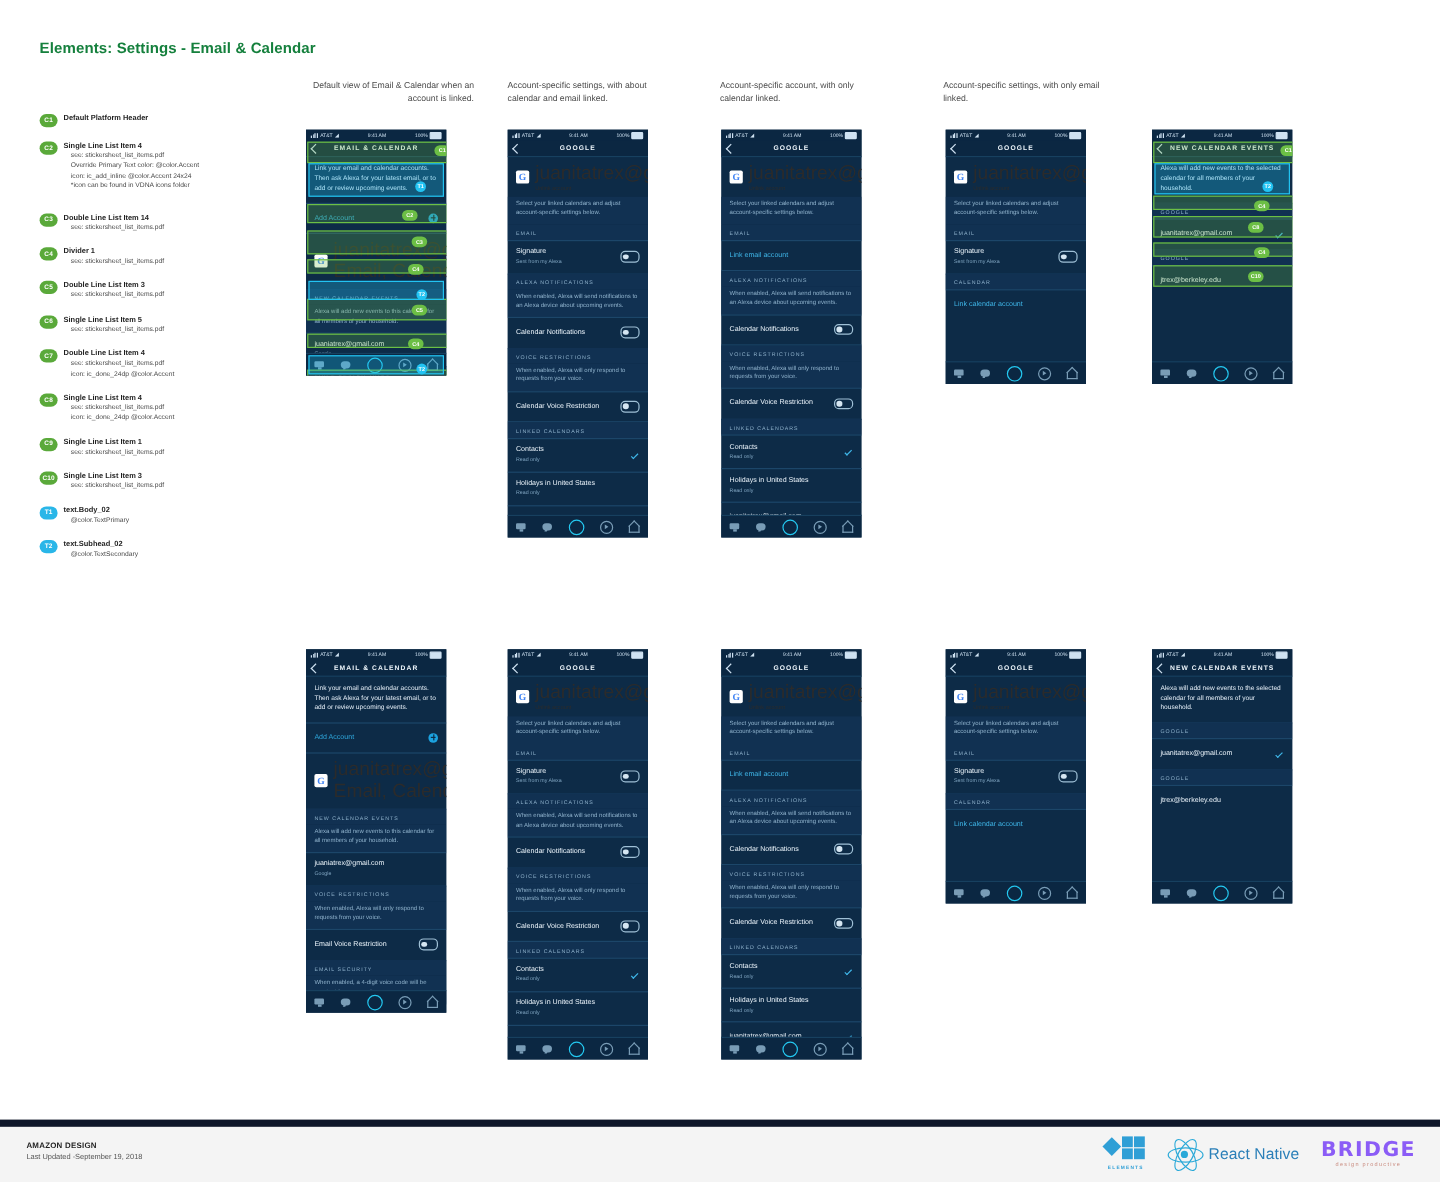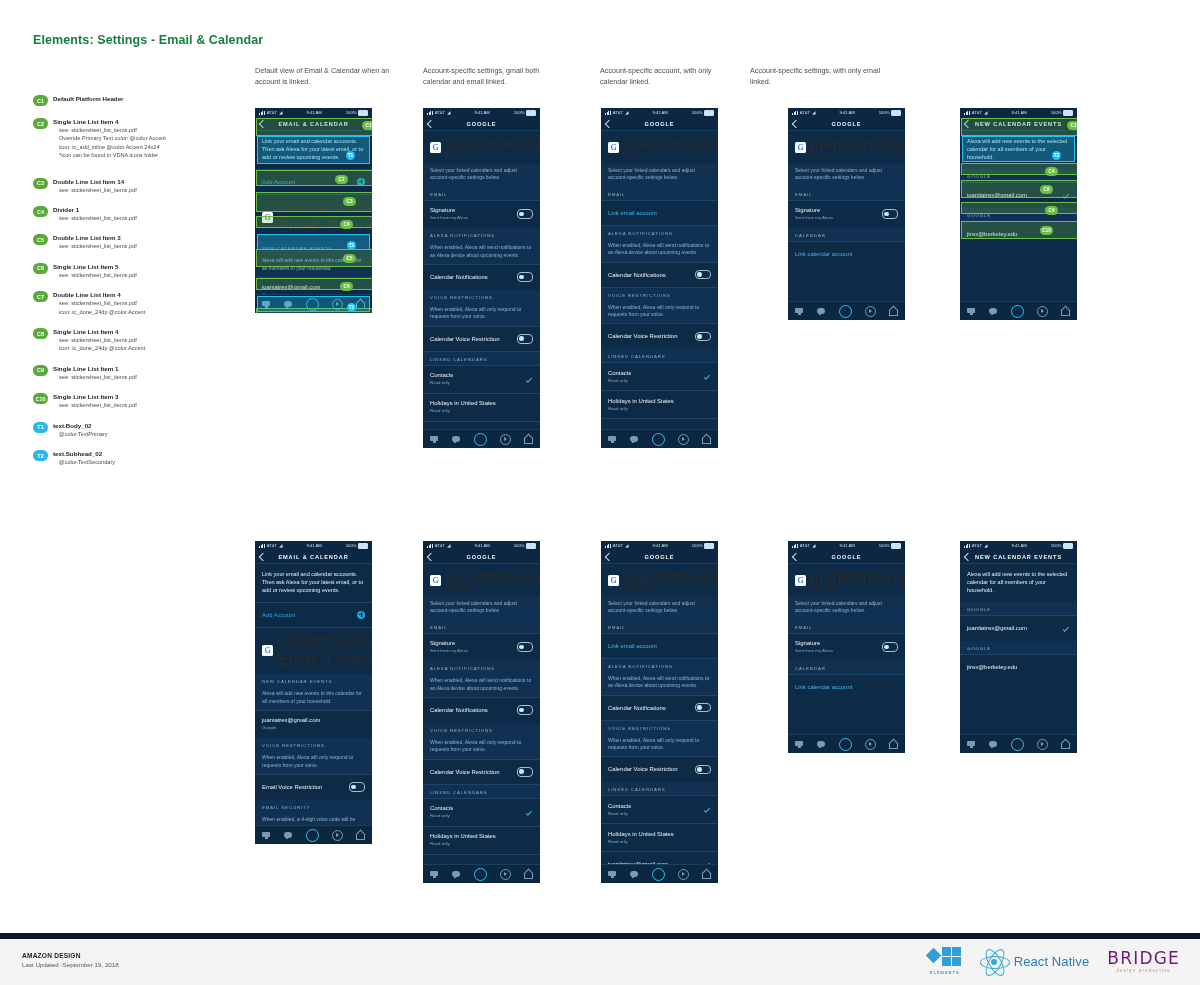--- a/index.html
+++ b/index.html
@@ -162,21 +162,21 @@
   .le-grid span{position:absolute;background:#2f9fd6;}
   .le-lbl{font-size:4px;letter-spacing:1px;color:#2f9fd6;font-weight:700;}
   .logo-rn{display:flex;align-items:center;gap:6px;}
   .rn-atom{position:relative;width:28px;height:26px;}
   .rn-atom .el{position:absolute;left:0;top:8px;width:28px;height:11px;border:1.3px solid #2aa9d8;border-radius:50%;}
   .rn-atom .el.b{transform:rotate(60deg);}
   .rn-atom .el.c{transform:rotate(-60deg);}
   .rn-atom .nuc{position:absolute;left:11px;top:11px;width:6px;height:6px;border-radius:50%;background:#2aa9d8;}
   .rn-txt{font-size:13px;color:#2a7fb8;font-weight:400;letter-spacing:.1px;}
   .logo-bridge{display:flex;flex-direction:column;align-items:center;}
-  .bridge-top{font-size:17px;font-weight:400;letter-spacing:1.2px;color:#701a75;line-height:17px;font-family:"DejaVu Sans", sans-serif;}
+  .bridge-top{font-size:17px;font-weight:700;letter-spacing:1.2px;color:#8b5cf6;line-height:17px;font-family:"DejaVu Sans", sans-serif;}
   .bridge-sub{font-size:4.6px;letter-spacing:1.1px;color:#c98a7e;margin-top:1px;}
 </style>
 </head>
 <body>
 
 <div class="page-title">Elements: Settings - Email &amp; Calendar</div>
 
 <div class="legend" id="legend">
     <div class="legend-row">
       <div class="badge">C1</div>
@@ -261,24 +261,24 @@
     </div>
     <div class="legend-row">
       <div class="badge cyan">T2</div>
       <div class="legend-text">
         <div class="legend-title">text.Subhead_02</div>
         <div class="legend-sub">@color.TextSecondary</div>
       </div>
     </div>
   </div>
 
-<div class="caption" style="left:255px;top:66px;">Default view of Email &amp; Calendar when an account is linked.</div>
-<div class="caption" style="left:423px;top:66px;">Account-specific settings, gmail both calendar and email linked.</div>
+<div class="caption" style="left:255px;top:66px;text-align:right;">Default view of Email &amp; Calendar when an account is linked.</div>
+<div class="caption" style="left:423px;top:66px;">Account-specific settings, with about calendar and email linked.</div>
 <div class="caption" style="left:600px;top:66px;">Account-specific account, with only calendar linked.</div>
-<div class="caption" style="left:750px;top:66px;">Account-specific settings, with only email linked.</div>
+<div class="caption" style="left:786px;top:66px;">Account-specific settings, with only email linked.</div>
 
 <div id="phones">
     <div class="phone" style="left: 255px; top: 108px; width: 117px; height: 205px;">
       <div class="statusbar">
     <div class="sb-left">
       <span class="sb-bars">
             <i></i>
             <i></i>
             <i></i>
             <i></i>

